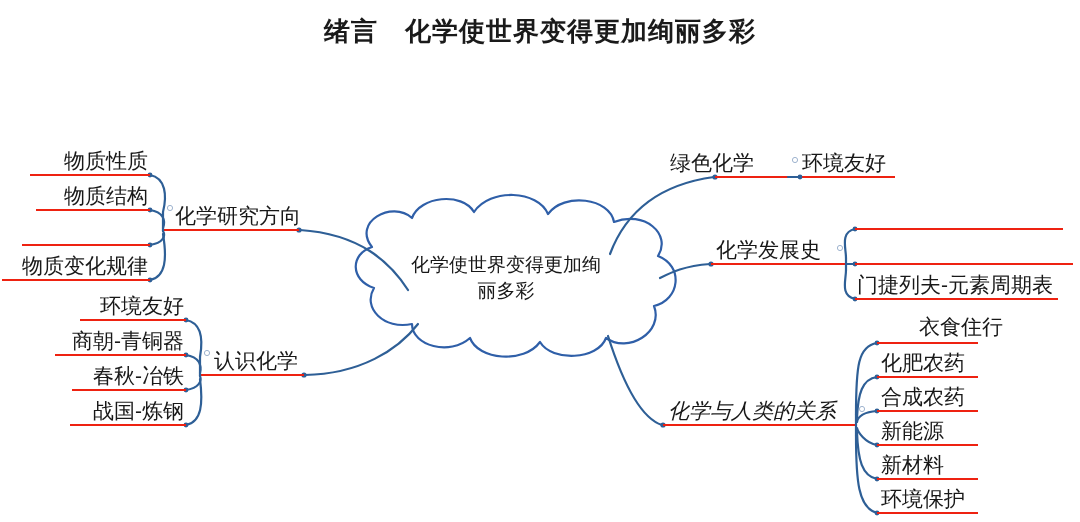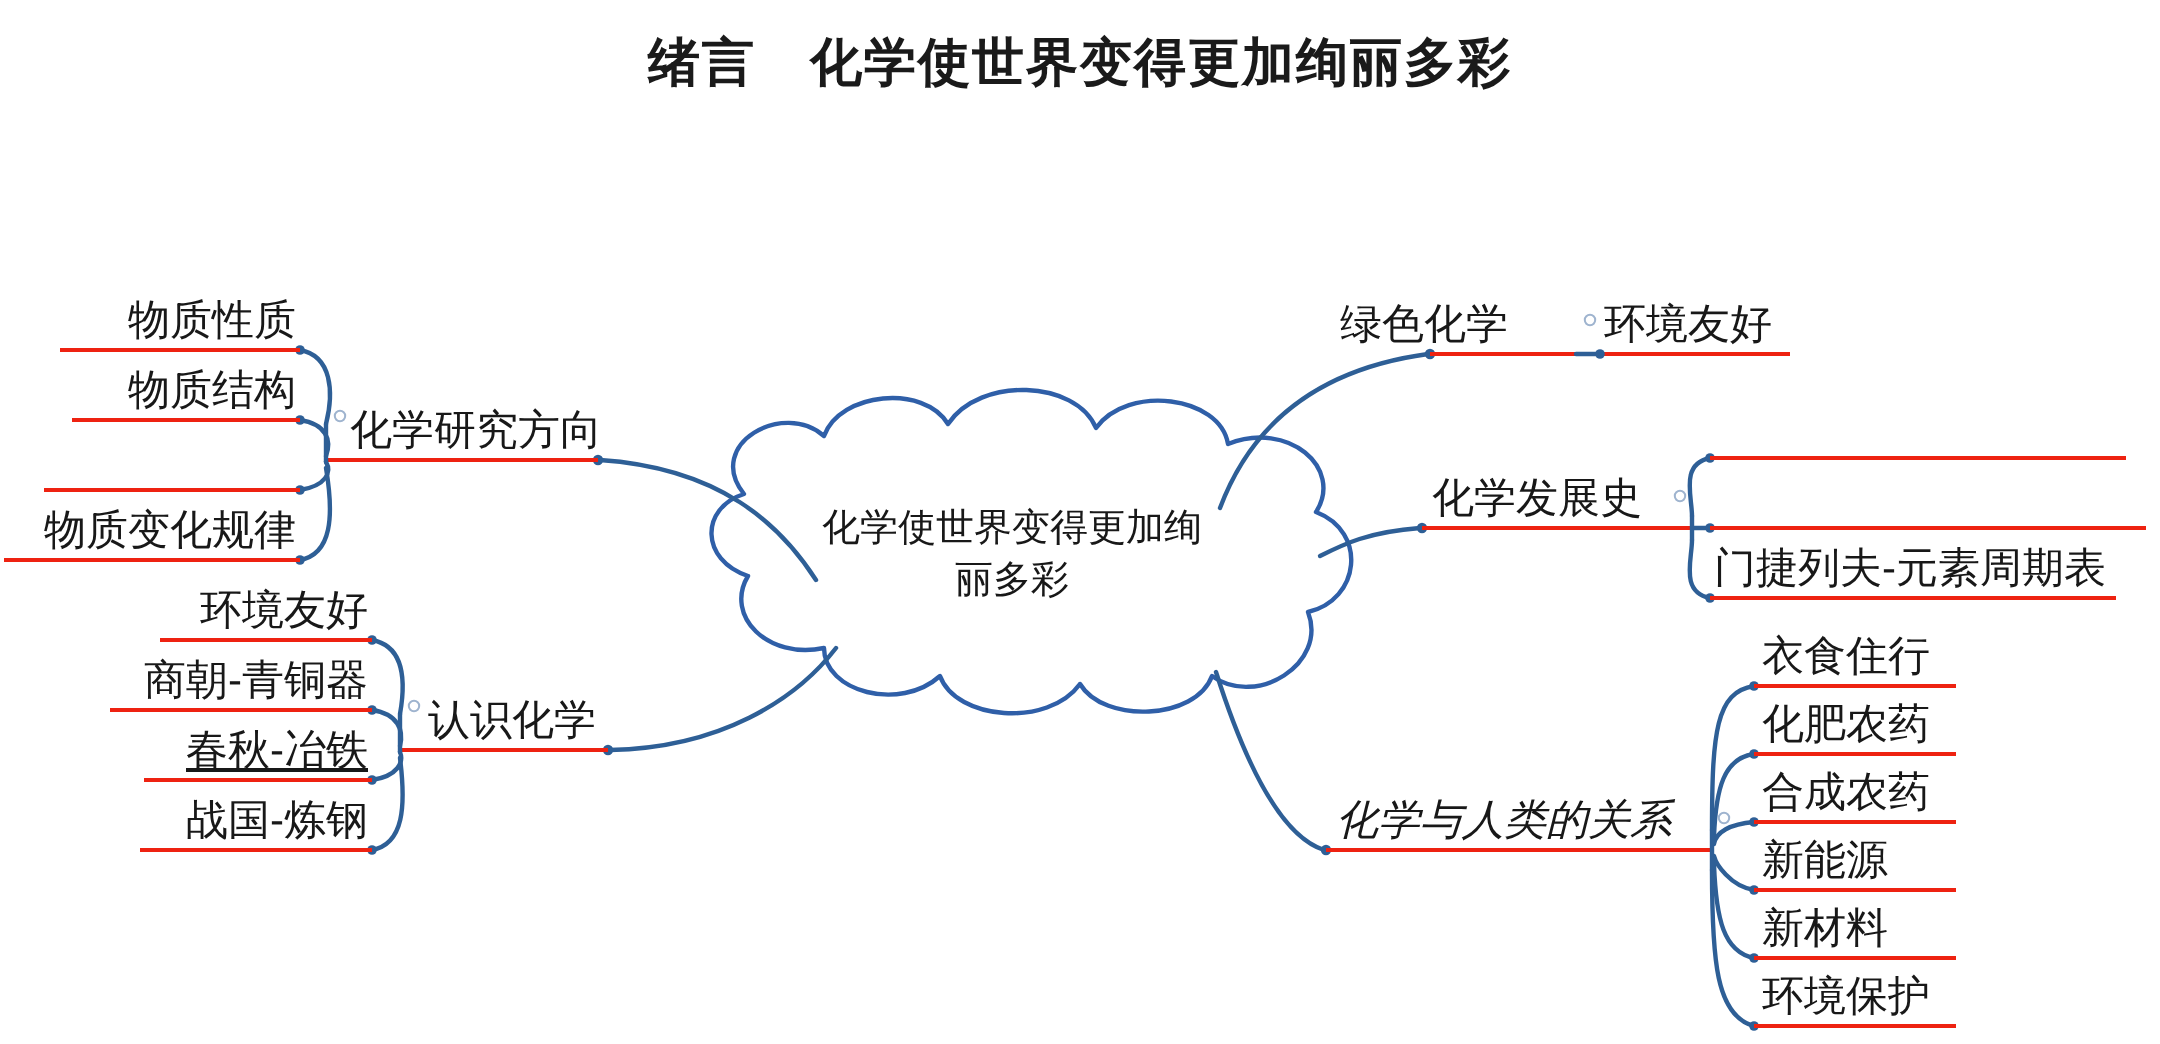--- a/index.html
+++ b/index.html
@@ -212,31 +212,31 @@
   <div class="node-label center-text" style="left:400px; top:252px; width:212px;">化学使世界变得更加绚
 丽多彩</div>
 
   <div class="node-label label-left" style="left:0px; top:150px; width:148px;">物质性质</div>
   <div class="node-label label-left" style="left:0px; top:185px; width:148px;">物质结构</div>
   <div class="node-label label-left" style="left:0px; top:255px; width:148px;">物质变化规律</div>
   <div class="node-label label-right" style="left:175px; top:205px;">化学研究方向</div>
 
   <div class="node-label label-left" style="left:0px; top:295px; width:184px;">环境友好</div>
   <div class="node-label label-left" style="left:0px; top:330px; width:184px;">商朝-青铜器</div>
-  <div class="node-label label-left" style="left:0px; top:365px; width:184px;text-decoration:underline;">春秋-冶铁</div>
+  <div class="node-label label-left" style="left:0px; top:365px; width:184px;">春秋-冶铁</div>
   <div class="node-label label-left" style="left:0px; top:400px; width:184px;">战国-炼钢</div>
   <div class="node-label label-right" style="left:214px; top:350px;">认识化学</div>
 
   <div class="node-label label-right" style="left:670px; top:152px;">绿色化学</div>
   <div class="node-label label-right" style="left:802px; top:152px;">环境友好</div>
 
   <div class="node-label label-right" style="left:716px; top:239px;">化学发展史</div>
   <div class="node-label label-right" style="left:857px; top:274px;">门捷列夫-元素周期表</div>
 
   <div class="node-label label-right" style="left:668px; top:400px;font-style:italic;">化学与人类的关系</div>
-  <div class="node-label label-right" style="left:881px; top:318px;">衣食住行</div>
+  <div class="node-label label-right" style="left:919px; top:318px;font-family:Liberation Mono, monospace;">衣食住行</div>
   <div class="node-label label-right" style="left:881px; top:352px;">化肥农药</div>
   <div class="node-label label-right" style="left:881px; top:386px;">合成农药</div>
   <div class="node-label label-right" style="left:881px; top:420px;">新能源</div>
   <div class="node-label label-right" style="left:881px; top:454px;">新材料</div>
   <div class="node-label label-right" style="left:881px; top:488px;">环境保护</div>
 
 </div>
 
 </body></html>

